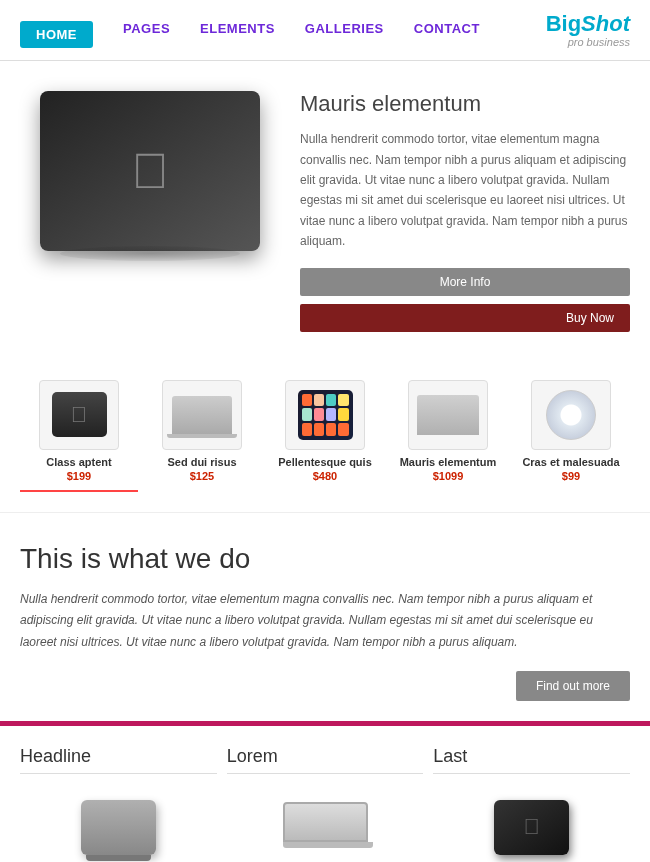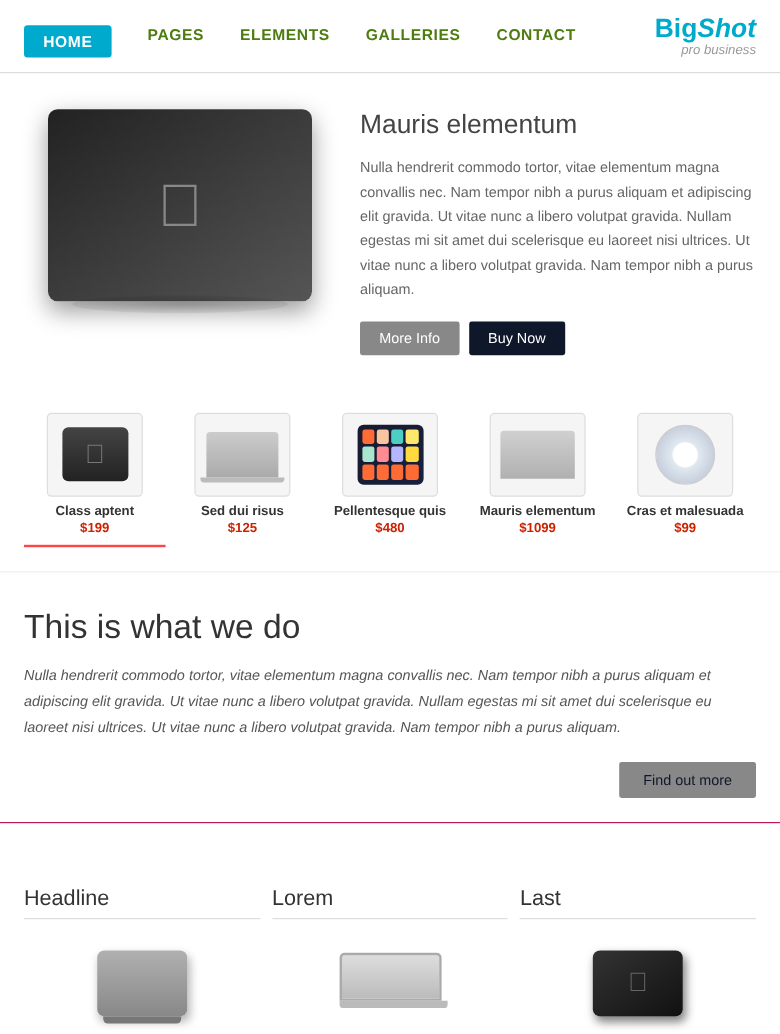--- a/index.html
+++ b/index.html
@@ -1,39 +1,39 @@
 <!DOCTYPE html>
 <html><head>
   <meta charset="utf-8">
   <style>
     * { margin: 0; padding: 0; box-sizing: border-box; }
     body { font-family: Arial, sans-serif; font-size: 13px; color: #333; background: #fff; width: 650px; }
 
     
     nav { display: flex; align-items: flex-end; padding: 12px 20px; border-bottom: 1px solid #ddd; }
     .nav-links { display: flex; gap: 30px; flex: 1; }
-    .nav-link { text-decoration: none; color: #4d7c0f; font-size: 13px; font-weight: 600; letter-spacing: 0.5px; }
+    .nav-link { text-decoration: none; color: #6d28d9; font-size: 13px; font-weight: 600; letter-spacing: 0.5px; }
     .nav-link.active { background: #00aacc; color: #fff; padding: 6px 16px; border-radius: 3px; }
     .logo { text-align: right; line-height: 1.1; }
     .logo-big { font-size: 22px; font-weight: 700; color: #333; }
     .logo-small { font-size: 11px; color: #999; font-style: italic; }
     .logo span { color: #00aacc; }
 
     
     .hero { display: flex; padding: 30px 20px; gap: 20px; align-items: flex-start; }
     .hero-image { width: 260px; flex-shrink: 0; text-align: center; }
     .hero-image .product-img { width: 220px; height: 160px; background: linear-gradient(145deg, #222, #555); border-radius: 8px; display: flex; align-items: center; justify-content: center; margin: 0 auto; box-shadow: 0 8px 20px rgba(0,0,0,0.4); position: relative; }
     .hero-image .product-img::after { content: ''; position: absolute; bottom: -10px; left: 50%; transform: translateX(-50%); width: 180px; height: 15px; background: radial-gradient(ellipse, rgba(0,0,0,0.2), transparent); border-radius: 50%; }
     .apple-logo-large { font-size: 50px; color: #888; }
     .hero-text { flex: 1; }
     .hero-text h2 { font-size: 22px; font-weight: 400; color: #444; margin-bottom: 12px; }
     .hero-text p { font-size: 12px; color: #666; line-height: 1.7; margin-bottom: 16px; }
-    .hero-buttons { display: flex; gap: 8px; }
+    .hero-buttons { display: flex; gap: 8px; flex-direction: column; }
     .btn-secondary { background: #888; color: #fff; border: none; padding: 7px 16px; font-size: 12px; cursor: pointer; border-radius: 2px; }
-    .btn-primary { background: #0f172a; color: #fff; border: none; padding: 7px 16px; font-size: 12px; cursor: pointer; border-radius: 2px; }
+    .btn-primary { background: #7f1d1d; color: #fff; border: none; padding: 7px 16px; font-size: 12px; cursor: pointer; border-radius: 2px; text-align: right; }
 
     
     .products { display: flex; padding: 10px 20px 20px; gap: 5px; border-bottom: 1px solid #eee; }
     .product-thumb { flex: 1; text-align: center; padding: 8px 4px; cursor: pointer; border-bottom: 2px solid transparent; }
     .product-thumb.active { border-bottom: 2px solid #ff4444; }
     .product-thumb-img { width: 80px; height: 70px; border: 1px solid #ddd; background: #f5f5f5; margin: 0 auto 6px; display: flex; align-items: center; justify-content: center; border-radius: 4px; overflow: hidden; }
     .product-thumb-name { font-size: 11px; color: #333; font-weight: 600; }
     .product-thumb-price { font-size: 11px; color: #cc2200; font-weight: 600; margin-top: 2px; }
 
     
@@ -46,29 +46,29 @@
     .iphone-grid-dot:nth-child(3) { background: #4ecdc4; }
     .iphone-grid-dot:nth-child(4) { background: #ffe66d; }
     .iphone-grid-dot:nth-child(5) { background: #a8e6cf; }
     .iphone-grid-dot:nth-child(6) { background: #ff8b94; }
     .iphone-grid-dot:nth-child(7) { background: #b4b7ff; }
     .iphone-grid-dot:nth-child(8) { background: #ffd93d; }
     .macbook-air { width: 62px; height: 40px; background: linear-gradient(180deg, #d0d0d0, #b0b0b0); border-radius: 3px 3px 0 0; }
     .disc { width: 50px; height: 50px; background: radial-gradient(circle, #fff 10px, #e0e8f0 11px, #c0c8d8 28px); border-radius: 50%; border: 1px solid #ccc; }
 
     
-    .what-we-do { padding: 30px 20px 20px; border-bottom: 1px solid #be185d; }
+    .what-we-do { padding: 30px 20px 20px; border-bottom: 5px solid #be185d; }
     .what-we-do h2 { font-size: 28px; font-weight: 300; color: #333; margin-bottom: 14px; }
     .what-we-do p { font-size: 12px; color: #555; line-height: 1.8; margin-bottom: 18px; font-style: italic; }
-    .find-out-btn { background: #888; color: #0f172a; border: none; padding: 8px 20px; font-size: 12px; cursor: pointer; border-radius: 2px; float: right; }
+    .find-out-btn { background: #888; color: #ffffff; border: none; padding: 8px 20px; font-size: 12px; cursor: pointer; border-radius: 2px; float: right; }
 
     
     .showcase { padding: 20px; display: flex; gap: 10px; border-bottom: 1px solid #eee; }
     .showcase-item { flex: 1; text-align: left; }
-    .showcase-item h3 { font-size: 18px; font-weight: 300; color: #333; margin-bottom: 8px; border-bottom: 1px solid #ddd; padding-bottom: 6px; margin-top: 32px; }
+    .showcase-item h3 { font-size: 18px; font-weight: 300; color: #333; margin-bottom: 8px; border-bottom: 1px solid #ddd; padding-bottom: 6px; }
     .showcase-img { width: 100%; height: 90px; display: flex; align-items: center; justify-content: center; }
 
     
     .mac-mini-sm { width: 75px; height: 55px; background: linear-gradient(180deg, #b0b0b0, #888); border-radius: 6px; box-shadow: 2px 4px 8px rgba(0,0,0,0.3); position: relative; }
     .mac-mini-sm::before { content: ''; position: absolute; bottom: -6px; left: 5px; right: 5px; height: 6px; background: #777; border-radius: 0 0 4px 4px; }
     
     .macbook-sm { width: 85px; height: 50px; position: relative; }
     .macbook-sm-screen { width: 85px; height: 40px; background: linear-gradient(180deg, #ddd, #bbb); border-radius: 4px 4px 0 0; border: 2px solid #aaa; }
     .macbook-sm-base { width: 90px; height: 6px; background: #bbb; border-radius: 0 0 3px 3px; margin-top: 0; }
     

